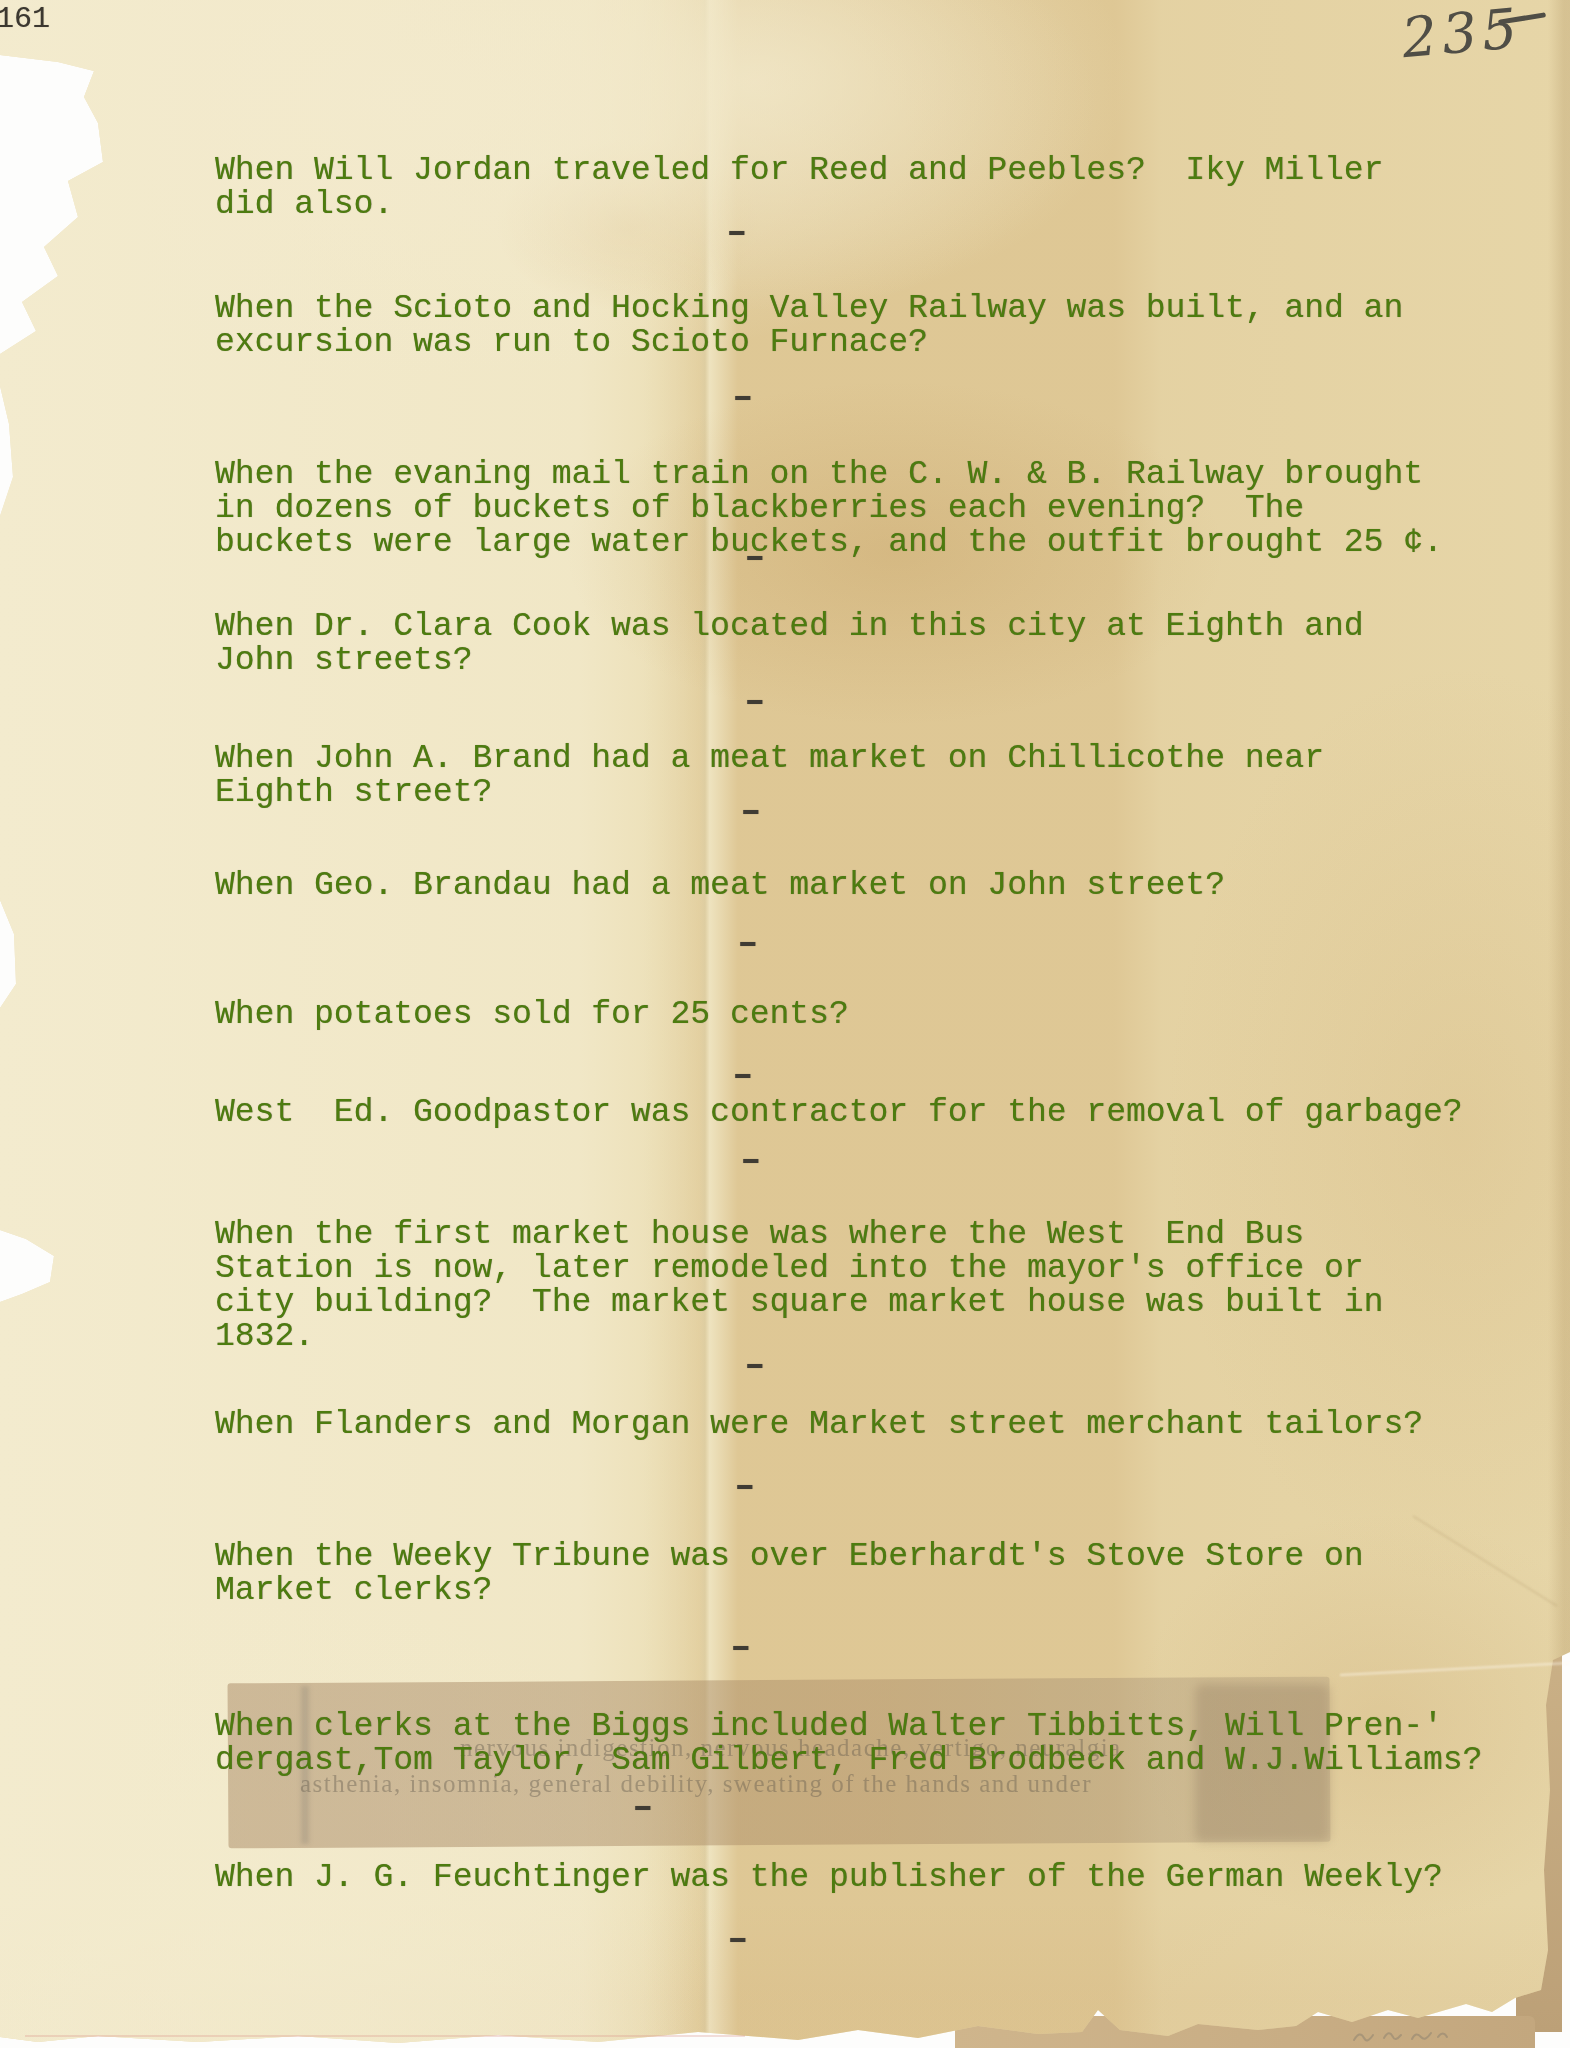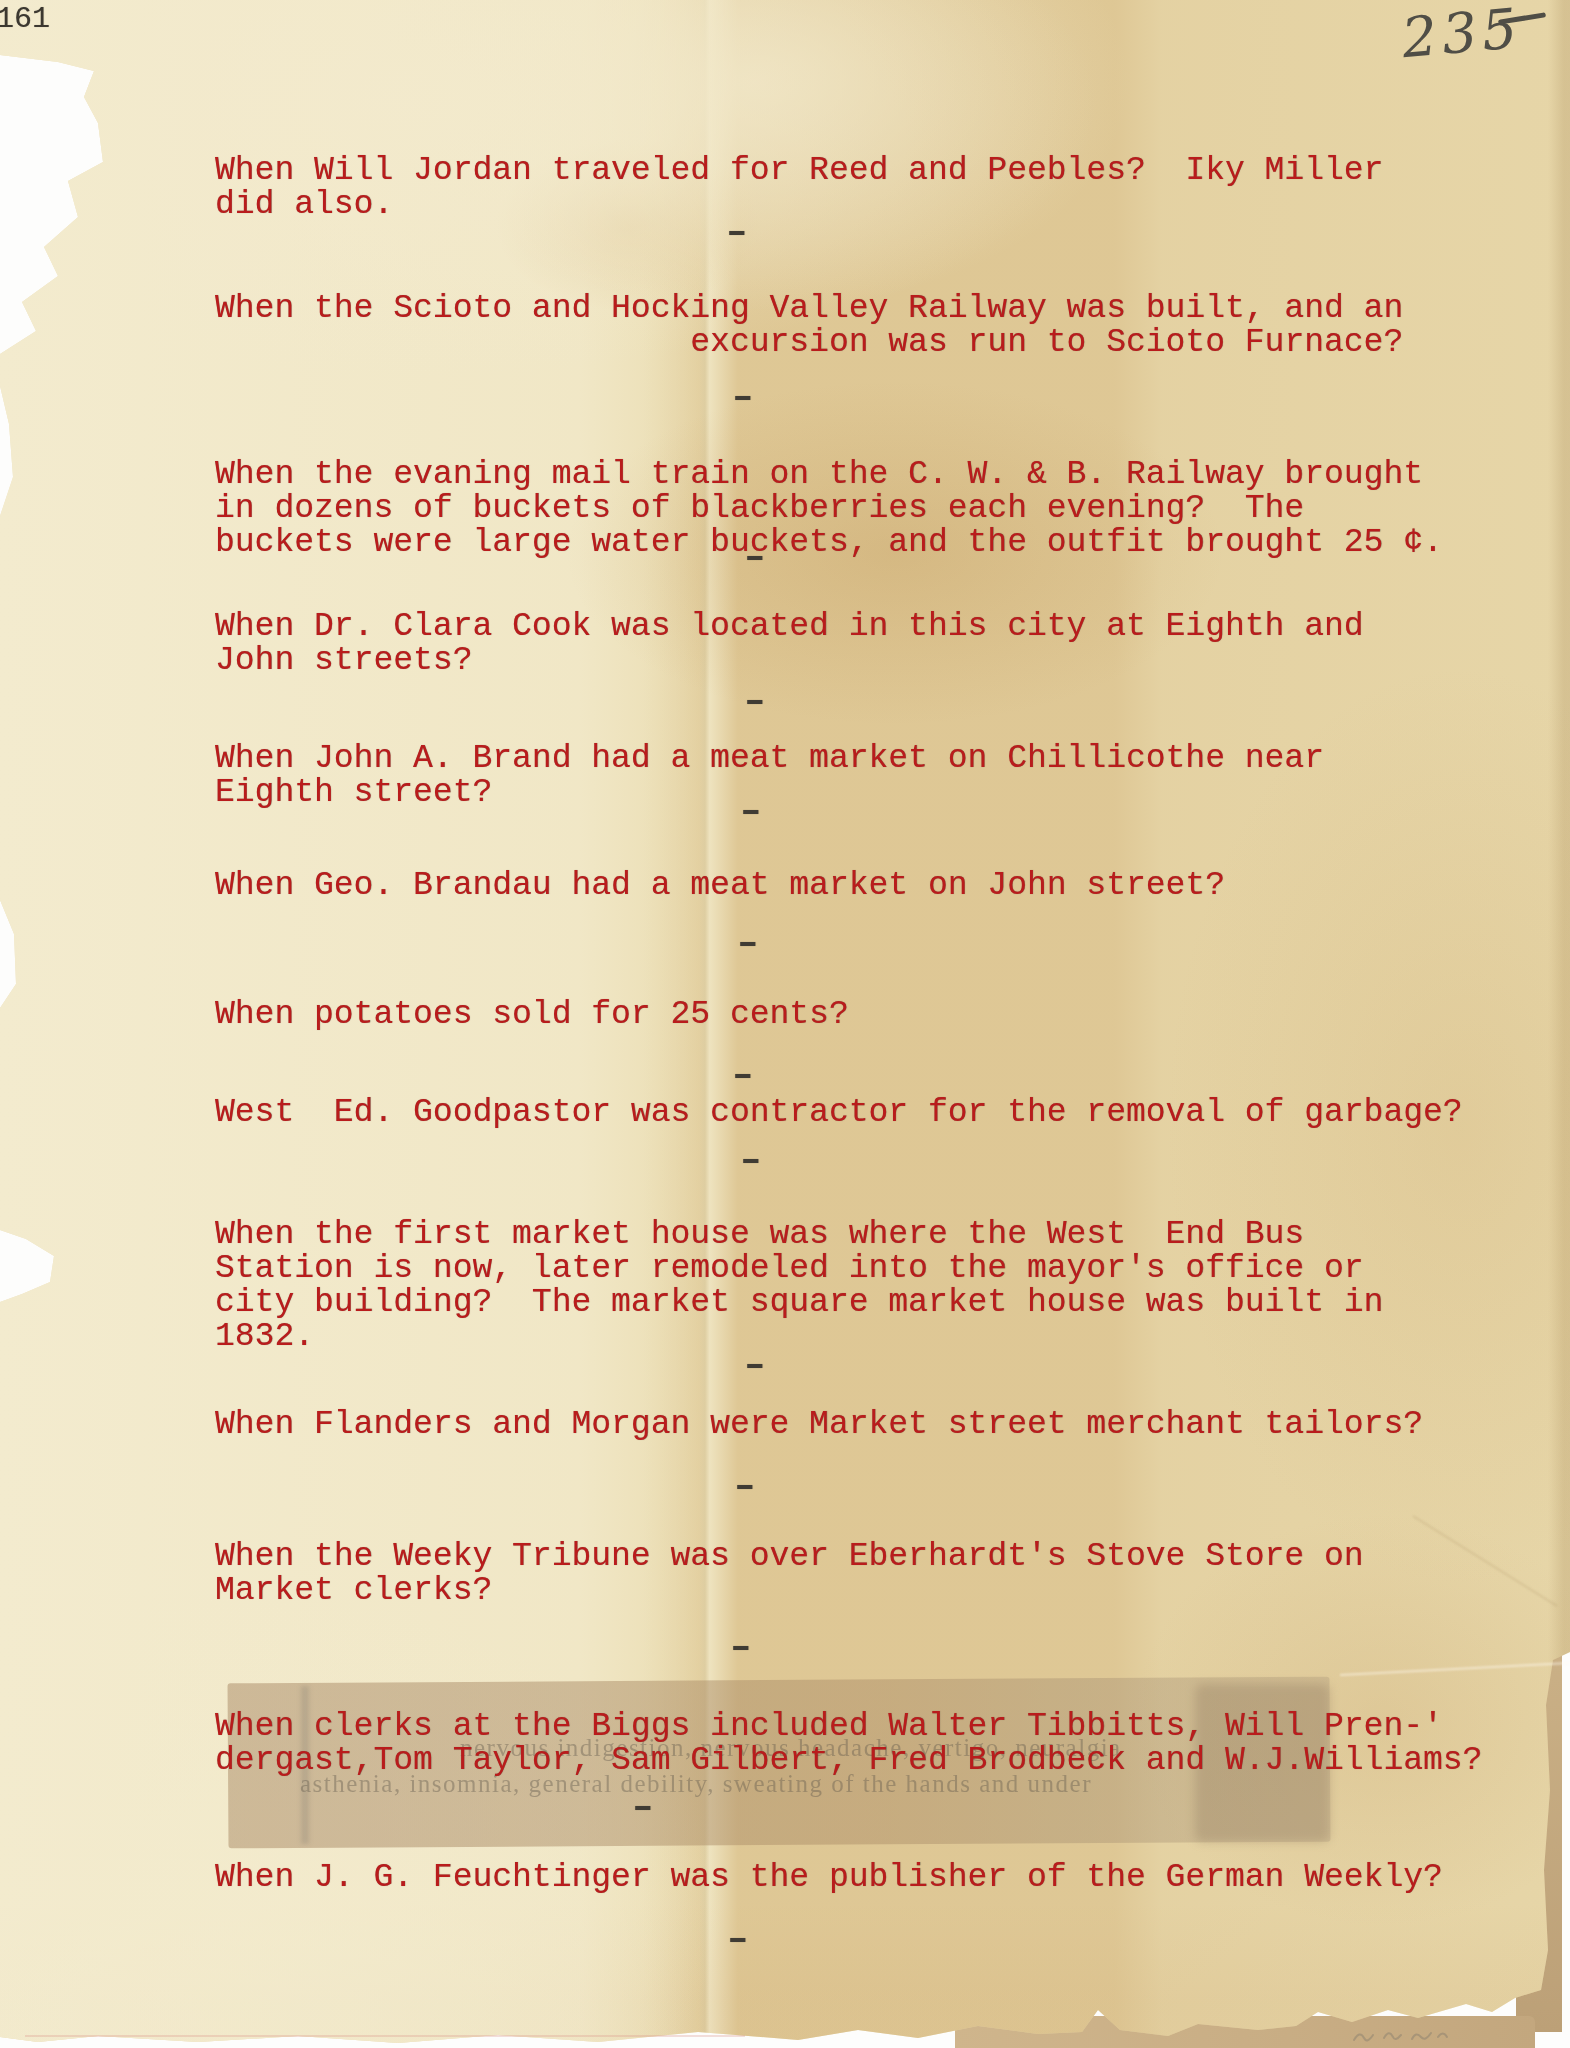--- a/index.html
+++ b/index.html
@@ -45,21 +45,21 @@
   .clip-blob{position:absolute;left:1195px;top:1684px;width:135px;height:158px;
     background:rgba(140,115,88,0.30);filter:blur(5px);border-radius:8px;}
   .clip-streak{position:absolute;left:301px;top:1686px;width:8px;height:158px;
     background:rgba(110,105,100,0.22);filter:blur(2px);}
 
   .ghostline{position:absolute;font-family:"Liberation Serif","DejaVu Serif",serif;
     font-size:25px;letter-spacing:1.5px;color:rgba(95,88,76,0.40);filter:blur(0.6px);white-space:pre;}
 
   
   .para{position:absolute;left:215px;font-size:33px;line-height:34px;white-space:pre;
-        color:#b91c1c;text-shadow:0.3px 0.3px 0.7px rgba(62,58,50,0.55);}
+        color:#4d7c0f;text-shadow:0.3px 0.3px 0.7px rgba(62,58,50,0.55);}
   .dash{position:absolute;font-size:33px;font-weight:bold;color:#403c34;
         transform:scaleX(1.6);text-shadow:0 0 0.6px rgba(64,60,52,0.8);}
 
   .typed-pageno{position:absolute;left:-4px;top:2px;font-size:30px;color:#3c3830;
         text-shadow:0.3px 0.3px 0.7px rgba(60,56,48,0.55);}
   .hand-pageno{position:absolute;left:1402px;top:6px;font-size:55px;line-height:55px;
         font-family:"DejaVu Serif","Liberation Serif",serif;font-style:italic;
         color:#504e46;transform:rotate(-5deg);letter-spacing:5px;}
   .hand-flourish{position:absolute;left:1498px;top:16px;width:48px;height:5px;border-radius:3px;
         background:#504e46;transform:rotate(-9deg);}
@@ -91,21 +91,21 @@
   <div class="ghostline" style="left:300px;top:1770px;">asthenia, insomnia, general debility, sweating of the hands and under</div>
 
   <div class="typed-pageno">161</div>
   <div class="hand-pageno">235</div>
   <div class="hand-flourish"></div>
 
   <div class="para" style="top:154px;">When Will Jordan traveled for Reed and Peebles?  Iky Miller
 did also.</div>
   <div class="dash" style="left:727px;top:215px;">-</div>
 
-  <div class="para" style="top:292px;text-align:right;">When the Scioto and Hocking Valley Railway was built, and an
+  <div class="para" style="top:292px;">When the Scioto and Hocking Valley Railway was built, and an
 excursion was run to Scioto Furnace?</div>
   <div class="dash" style="left:733px;top:380px;">-</div>
 
   <div class="para" style="top:458px;">When the evaning mail train on the C. W. &amp; B. Railway brought
 in dozens of buckets of blackberries each evening?  The
 buckets were large water buckets, and the outfit brought 25 ¢.</div>
   <div class="dash" style="left:745px;top:540px;">-</div>
 
   <div class="para" style="top:610px;">When Dr. Clara Cook was located in this city at Eighth and
 John streets?</div>

